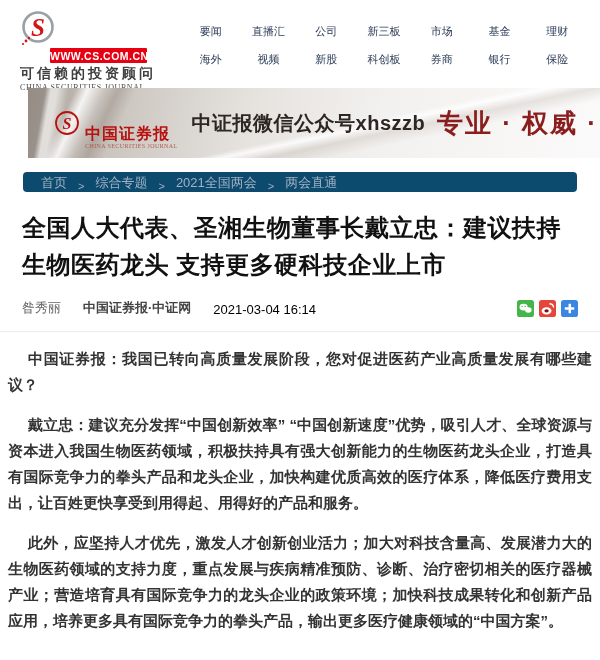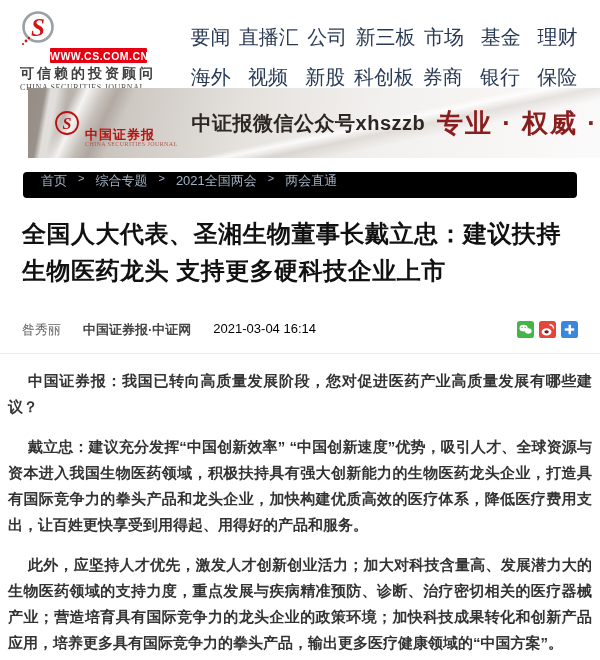--- a/index.html
+++ b/index.html
@@ -11,46 +11,46 @@
   .logo-block { width:148px; flex:0 0 148px; cursor:pointer; }
   .logo-top { display:flex; align-items:center; gap:4px; }
   .logo-mark { width:36px; height:36px; }
   .logo-name { font-family:"Liberation Serif","DejaVu Serif",serif; font-weight:700; font-size:29px; color:#101c38; letter-spacing:2px; line-height:1; }
   .logo-urlbar { background:#e60012; color:#fff; font-weight:700; font-size:10.5px; letter-spacing:.5px; text-align:center; width:97px; margin:2px 0 2px 30px; padding:1.5px 0; border-radius:1px; }
   .logo-slogan-cn { font-family:"Liberation Serif","DejaVu Serif",serif; font-weight:700; font-size:14px; color:#3f3f3f; letter-spacing:3px; }
   .logo-slogan-en { font-family:"Liberation Serif","DejaVu Serif",serif; font-size:8px; color:#4c4c4c; letter-spacing:.6px; }
 
   .nav { flex:1; padding:14px 4px 0 14px; }
   .nav-row { display:grid; grid-template-columns:repeat(7,1fr); margin-bottom:13px; }
-  .nav-row a { font-size:20px; color:#2a3a56; text-decoration:none; text-align:center; cursor:pointer; white-space:nowrap; }
+  .nav-row a { font-size:11px; color:#2a3a56; text-decoration:none; text-align:center; cursor:pointer; white-space:nowrap; }
 
   
   .top-banner { position:relative; height:70px; margin-left:28px; overflow:hidden; cursor:pointer;
     background:linear-gradient(100deg,#a9a29b 0%,#c9c3bd 14%,#e5e2de 38%,#f3f1ef 62%,#fbfafa 100%); }
   .top-banner::before { content:""; position:absolute; inset:0;
     background:
       linear-gradient(115deg, rgba(255,255,255,0) 8%, rgba(255,255,255,.85) 10%, rgba(255,255,255,0) 13%, rgba(120,108,98,.30) 15%, rgba(120,108,98,0) 18%),
       linear-gradient(100deg, rgba(110,100,92,.35) 0 3%, rgba(255,255,255,.6) 4% 5%, rgba(255,255,255,0) 7%),
       linear-gradient(168deg, rgba(255,255,255,0) 55%, rgba(255,255,255,.8) 58%, rgba(170,160,150,.25) 63%, rgba(255,255,255,0) 70%); }
   .banner-inner { position:relative; display:flex; align-items:center; height:100%; padding:0 2px 0 26px; }
   .paper-logo { display:flex; align-items:center; gap:5px; }
   .paper-swirl { width:26px; height:26px; }
-  .paper-name { font-family:Liberation Serif, serif; font-weight:700; font-size:13px; color:#b71210; letter-spacing:1px; line-height:1.05;margin-top:29px; }
+  .paper-name { font-family:Liberation Serif, serif; font-weight:700; font-size:16px; color:#b71210; letter-spacing:1px; line-height:1.05;margin-top:29px; }
   .paper-en { font-family:"Liberation Serif","DejaVu Serif",serif; font-size:6px; color:#b05a50; letter-spacing:.4px; }
   .banner-wechat { margin-left:14px; font-size:20px; font-weight:700; color:#2e2622; letter-spacing:.5px; }
   .banner-slogan { margin-left:auto; font-family:Liberation Sans, sans-serif; font-weight:700; font-size:26px; color:#8a1d1d; letter-spacing:2px; white-space:nowrap; }
 
   
-  .breadcrumb { margin:14px 23px 0; height:26px; background:#000000; border-radius:4px; display:flex; align-items:flex-start; padding:0 18px; font-size:13px; color:#a3b2c4; }
+  .breadcrumb { margin:14px 23px 0; height:20px; background:#0c4a6e; border-radius:4px; display:flex; align-items:flex-end; padding:0 18px; font-size:13px; color:#a3b2c4; }
   .breadcrumb a { color:#a3b2c4; text-decoration:none; cursor:pointer; }
   .breadcrumb .sep { margin:0 11px; font-size:11px; }
 
   
   .article-title { margin:17px 22px 0; font-size:24px; line-height:37px; font-weight:600; color:#111; letter-spacing:.5px; }
-  .byline { margin:32px 22px 0; display:flex; align-items:flex-start; font-size:13px; }
+  .byline { margin:16px 22px 0; display:flex; align-items:flex-end; font-size:13px; }
   .byline .author { color:#666; }
   .byline .source { color:#444; font-weight:700; margin-left:22px; }
   .byline .date { color:#000000; margin-left:22px; }
   .share { margin-left:auto; display:flex; gap:5px; }
   .share span { width:17px; height:17px; display:inline-block; cursor:pointer; }
   .share svg { width:17px; height:17px; display:block; }
   .divider { margin-top:14px; border-bottom:1px solid #ededed; }
 
   .article-body { padding:0 8px; font-size:15px; line-height:26px; color:#333; text-align:justify; }
   .article-body .lead { margin-top:12px; font-weight:700; color:#222; text-indent:20px; }

